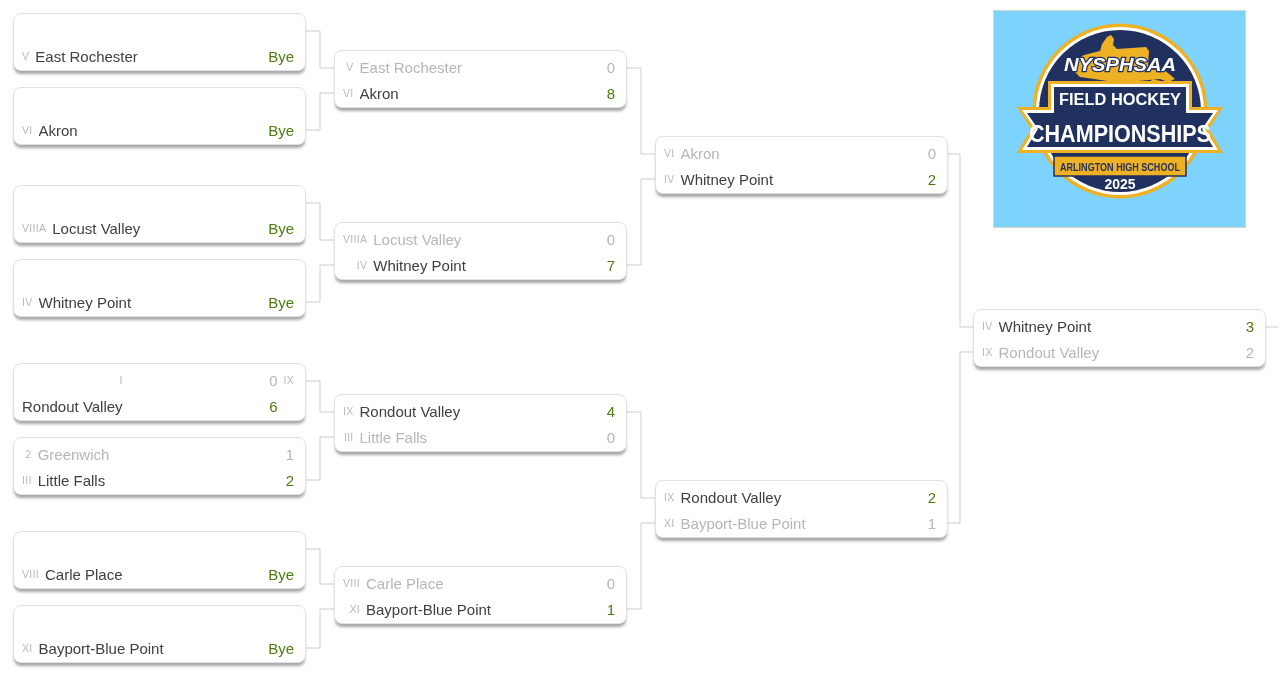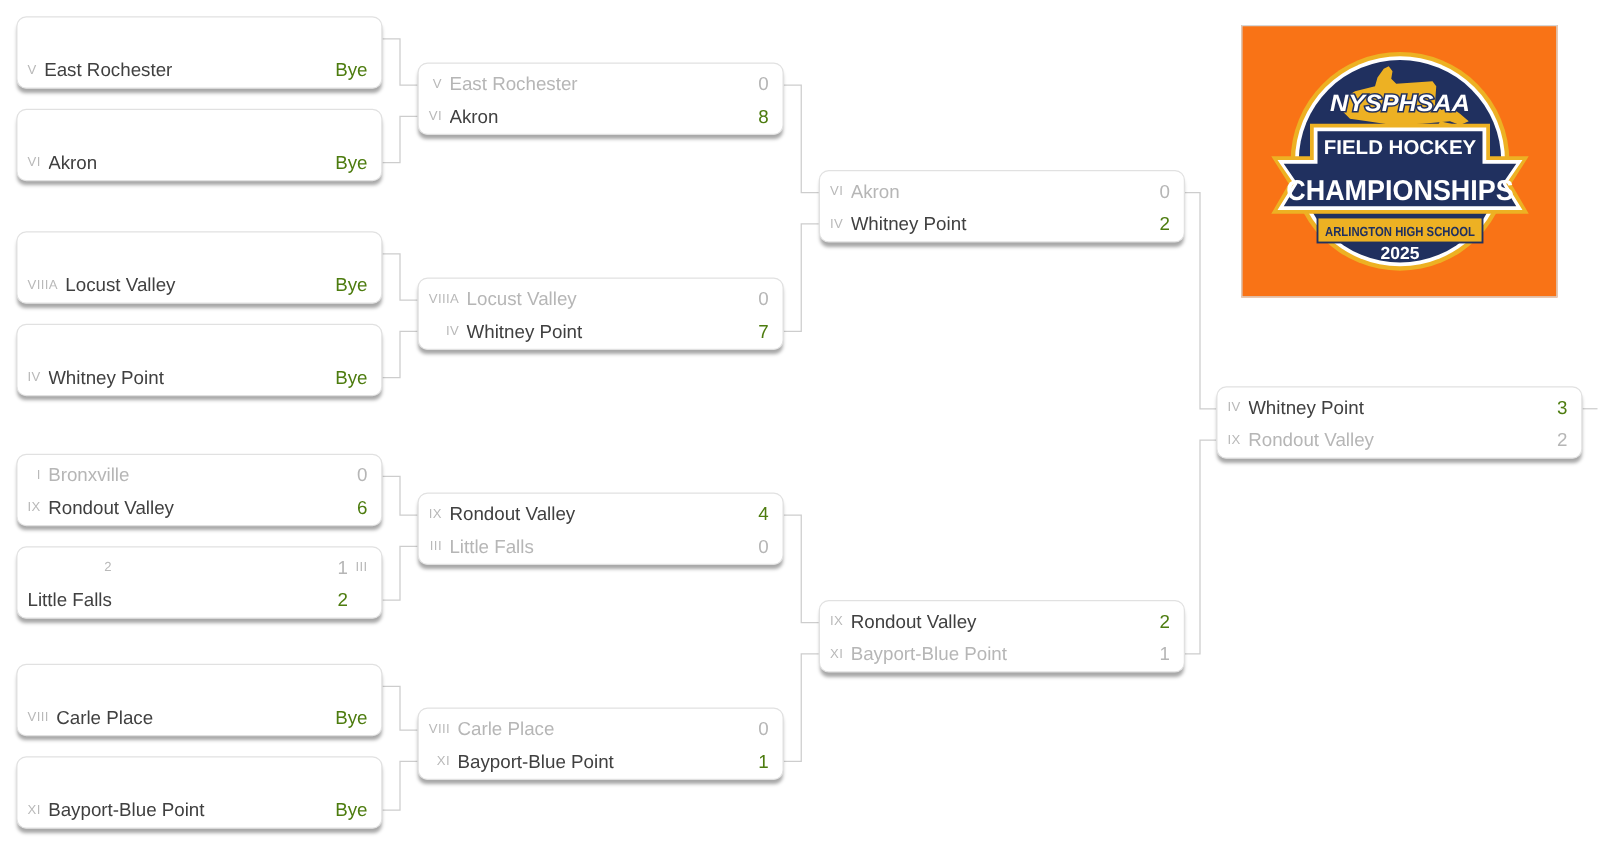--- a/index.html
+++ b/index.html
@@ -12,23 +12,23 @@
     border:1px solid #e1e1e1;border-radius:8px;
     box-shadow:0 4px 3px -1px rgba(0,0,0,0.35);
     display:grid;grid-template-columns:auto 1fr auto;grid-auto-rows:26px;
     column-gap:6px;align-items:center;padding:3px 11px 0 8px;
   }
   .seed{justify-self:end;font-size:10.5px;color:#b9b9b9;letter-spacing:.3px;white-space:nowrap;}
   .team{font-size:15px;color:#404040;white-space:nowrap;overflow:hidden;}
   .score{justify-self:end;font-size:15px;color:#4d7c0f;white-space:nowrap;}
   .muted.team,.muted.score{color:#b6b6b6;}
   .logo-card{
-    position:absolute;z-index:1;left:993px;top:20px;width:251px;height:216px;
-    background:#f97316;border:1px solid #d6d6d6;
-    display:flex;align-items:center;justify-content:center;
+    position:absolute;z-index:1;left:993px;top:10px;width:251px;height:216px;
+    background:#7dd3fc;border:1px solid #d6d6d6;
+    display:flex;justify-content:center;
   }
   .badge-text{font-family:"Liberation Sans", sans-serif;font-weight:bold;}
 </style>
 </head>
 <body>
 
 <div class="stage">
 
   <svg class="wires" width="1280" height="677" fill="none" stroke="#cdcdcd" stroke-width="1">
     <polyline points="306,31 320,31 320,68 334,68"></polyline>
@@ -75,28 +75,28 @@
   <div class="match" style="left:13px;top:259px">
     <span class="seed top muted"></span>
       <span class="team top muted"></span>
       <span class="score top muted"></span>
     <span class="seed bot">IV</span>
       <span class="team bot">Whitney Point</span>
       <span class="score bot">Bye</span>
   </div>
   <div class="match" style="left:13px;top:363px">
     <span class="seed top muted">I</span>
-      <span class="team top muted">Bronxville</span>
       <span class="score top muted">0</span>
     <span class="seed bot">IX</span>
       <span class="team bot">Rondout Valley</span>
       <span class="score bot">6</span>
   </div>
   <div class="match" style="left:13px;top:437px">
     <span class="seed top muted">2</span>
+      <span class="team top muted">Greenwich</span>
       <span class="score top muted">1</span>
     <span class="seed bot">III</span>
       <span class="team bot">Little Falls</span>
       <span class="score bot">2</span>
   </div>
   <div class="match" style="left:13px;top:531px">
     <span class="seed top muted"></span>
       <span class="team top muted"></span>
       <span class="score top muted"></span>
     <span class="seed bot">VIII</span>

